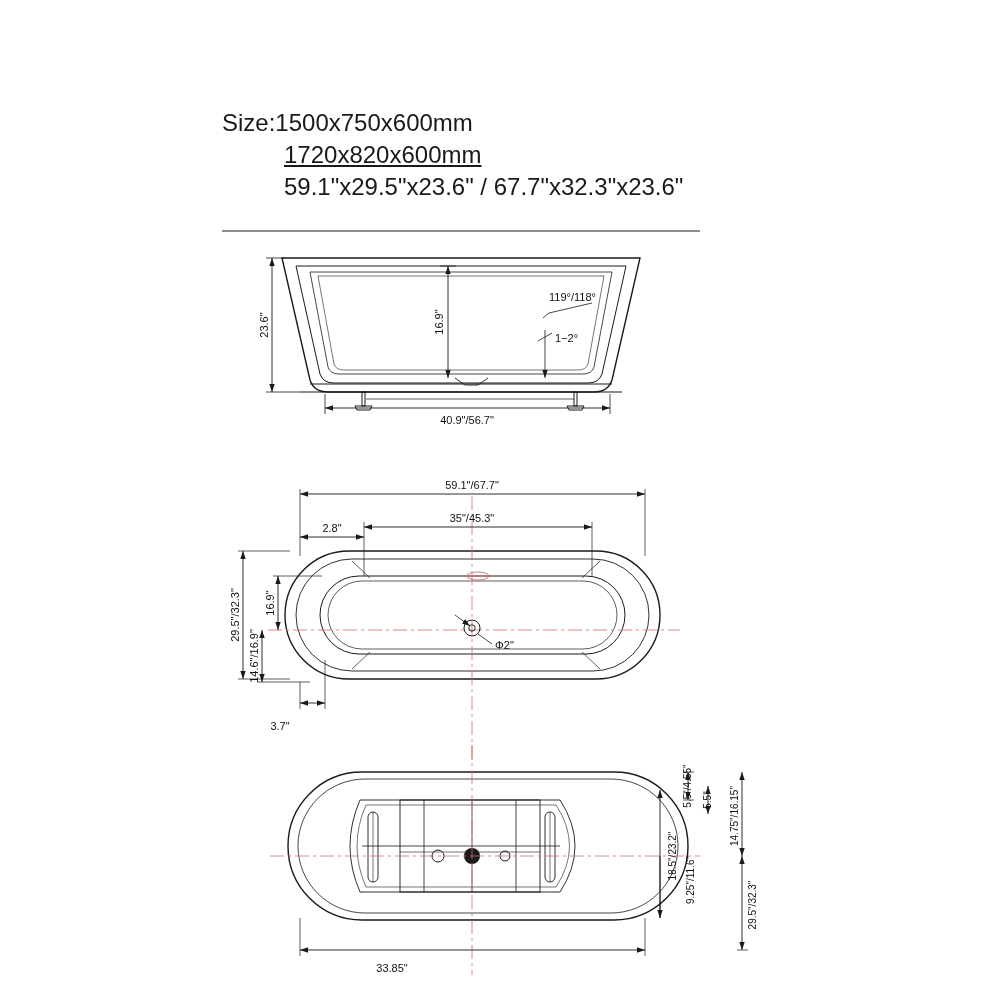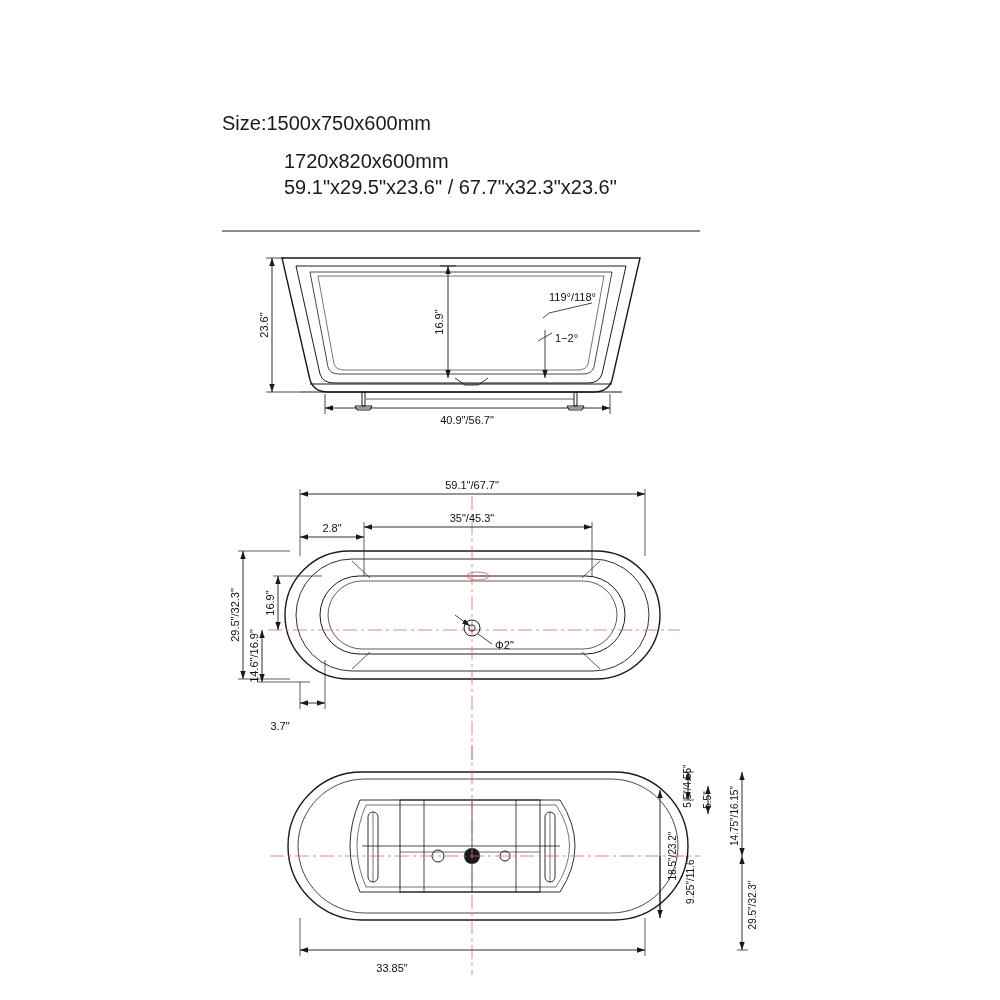--- a/index.html
+++ b/index.html
@@ -18,27 +18,27 @@
   #sheet {
     position: absolute;
     left: 0; top: 0;
     width: 1000px;
     height: 1000px;
   }
   .size-block {
     position: absolute;
     left: 222px;
     top: 108px;
-    font-size: 20px;
+    font-size: 24px;
     line-height: 30px;
     color: #1a1a1a;
     white-space: pre;
   }
   .size-line-1 { position: absolute; left: 0; top: 0; }
-  .size-line-2 { position: absolute; left: 62px; top: 38px; }
+  .size-line-2 { position: absolute; left: 62px; top: 32px; text-decoration: underline; }
   .size-line-3 { position: absolute; left: 62px; top: 64px; }
 
   svg text {
     font-family: "Liberation Sans", sans-serif;
     fill: #111111;
   }
   .dimtxt { font-size: 11px; }
   .dimtxt-sm { font-size: 10px; }
 </style>
 </head>

